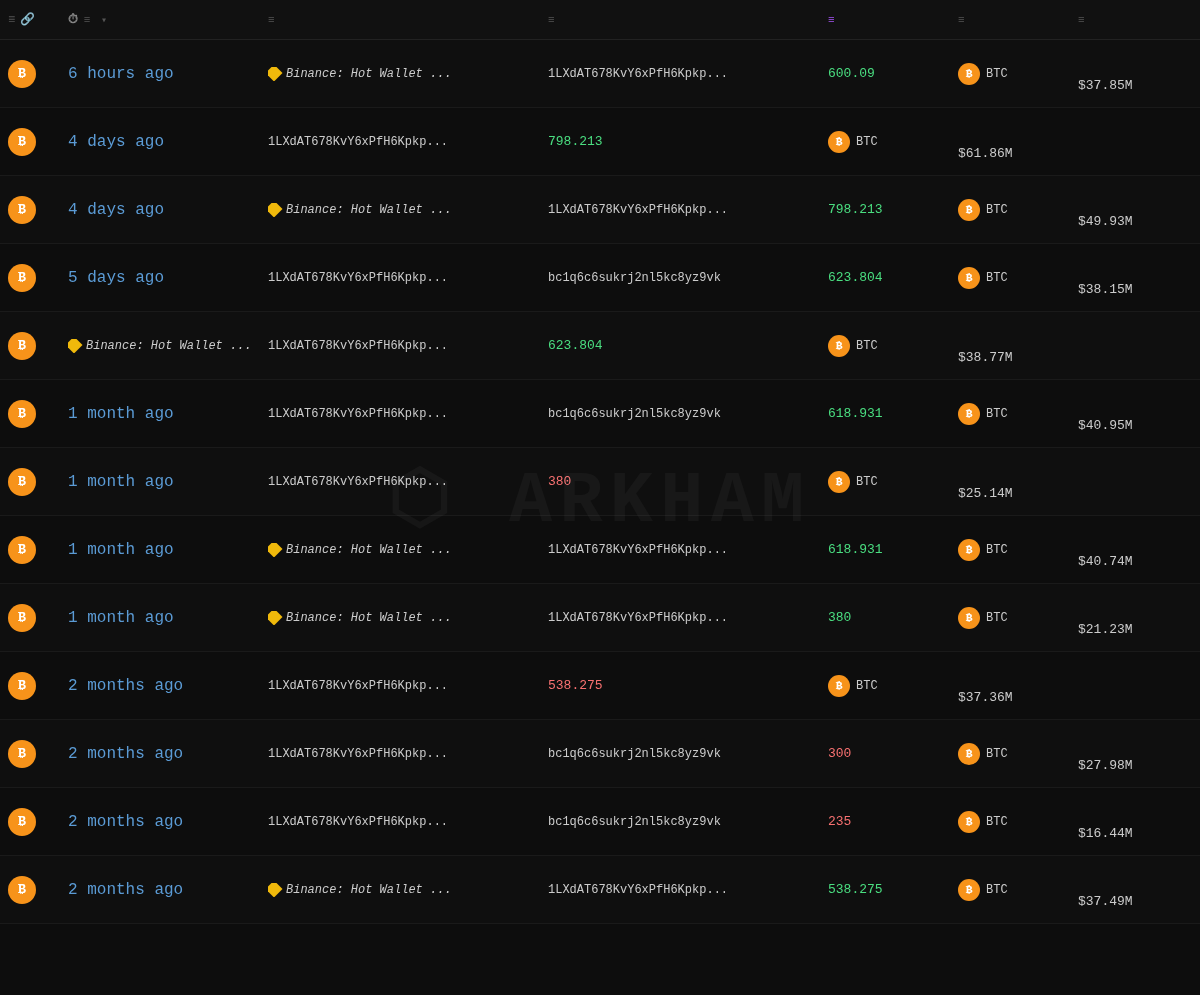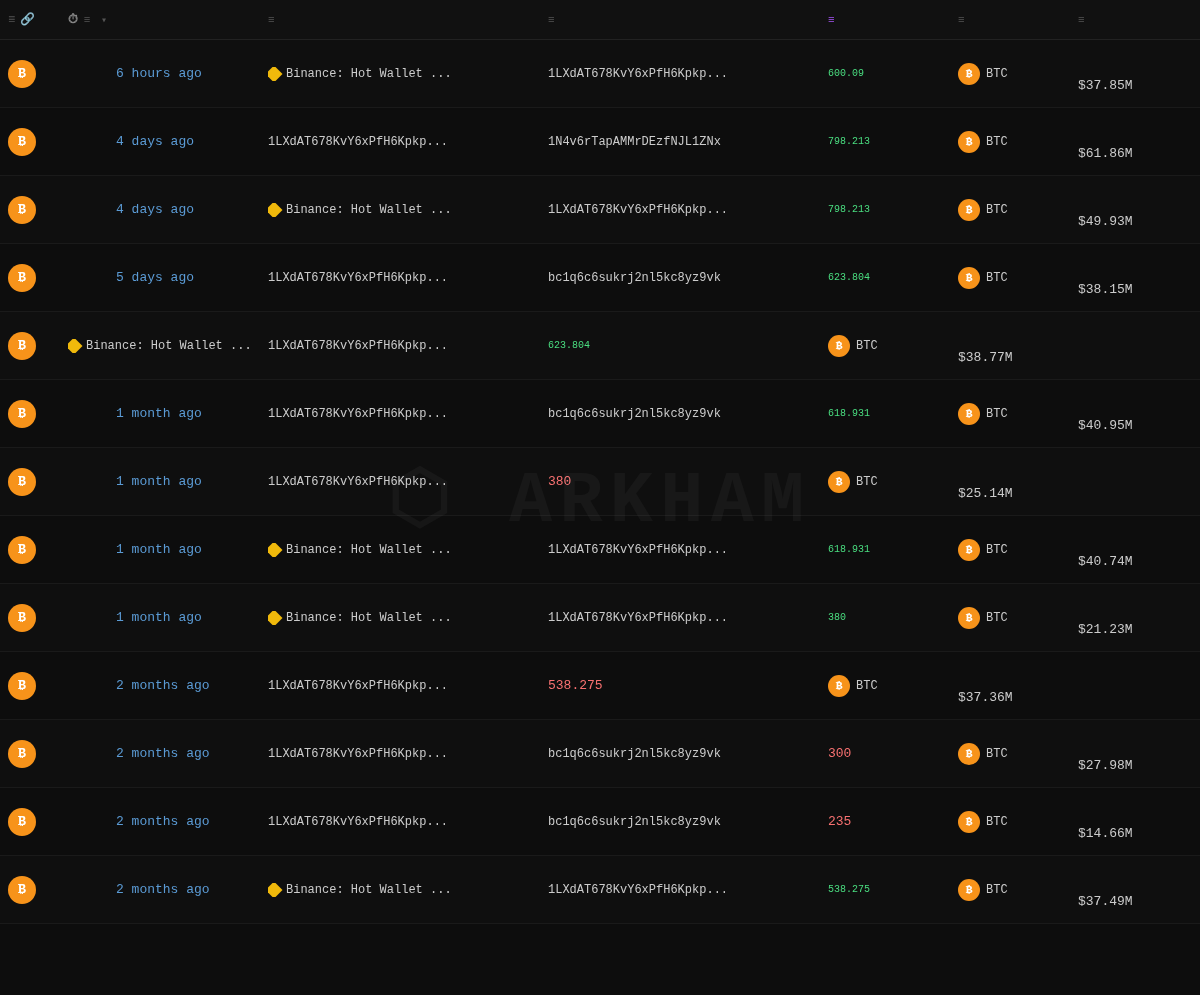--- a/index.html
+++ b/index.html
@@ -69,39 +69,38 @@
       display: flex;
       align-items: center;
       justify-content: center;
       color: white;
       font-weight: bold;
       font-size: 13px;
       flex-shrink: 0;
     }
     .time-text {
       color: #5b9bd5;
-      font-size: 13px;
+      font-size: 16px;
       white-space: nowrap;
-      margin-left: 48px;
     }
     .addr-text {
       color: #ccc;
       font-size: 12px;
       white-space: nowrap;
       overflow: hidden;
       text-overflow: ellipsis;
     }
     .binance-diamond {
       width: 12px;
       height: 12px;
       background: #f0b90b;
       transform: rotate(45deg);
       flex-shrink: 0;
     }
-    .value-green { color: #4ade80; font-size: 10px; }
+    .value-green { color: #4ade80; font-size: 13px; }
     .value-red { color: #f87171; font-size: 13px; }
     .token-cell {
       display: flex;
       align-items: center;
       gap: 6px;
     }
     .usd-text {
       color: #ccc;
       font-size: 13px;
       margin-top: 23px;
@@ -114,23 +113,24 @@
       color: rgba(255,255,255,0.04);
       font-size: 72px;
       font-weight: 700;
       letter-spacing: 0.1em;
       pointer-events: none;
       white-space: nowrap;
       z-index: 5;
     }
     .from-with-label {
       display: flex;
-      align-items: center;
+      align-items: flex-start;
       gap: 6px;
       overflow: hidden;
+      font-style: italic;
     }
   </style>
 </head>
 <body>
 
 <div class="table-container">
 
   <div class="watermark">⬡ ARKHAM</div>
 
   <div class="table-header">
@@ -198,23 +198,20 @@
         <div class="cell">
           <div class="btc-icon">₿</div>
         </div>
         <div class="cell">
           <span class="time-text">4 days ago</span>
         </div>
         <div class="cell">
           <span class="addr-text">1LXdAT678KvY6xPfH6Kpkp...</span>
         </div>
         <div class="cell">
-          <span class="addr-text">1N4v6rTapAMMrDEzfNJL1ZNx</span>
-        </div>
-        <div class="cell">
           <span class="value-green">798.213</span>
         </div>
         <div class="cell token-cell">
     <div class="btc-icon" style="width:22px;height:22px;font-size:11px;">₿</div>
     <span class="addr-text">BTC</span>
         </div>
         <div class="cell">
           <span class="usd-text">$61.86M</span>
         </div>
       </div>
@@ -451,21 +448,21 @@
           <span class="addr-text">bc1q6c6sukrj2nl5kc8yz9vk</span>
         </div>
         <div class="cell">
           <span class="value-red">235</span>
         </div>
         <div class="cell token-cell">
     <div class="btc-icon" style="width:22px;height:22px;font-size:11px;">₿</div>
     <span class="addr-text">BTC</span>
         </div>
         <div class="cell">
-          <span class="usd-text">$14.66M</span>
+          <span class="usd-text">$16.44M</span>
         </div>
       </div>
       <div class="table-row">
         <div class="cell">
           <div class="btc-icon">₿</div>
         </div>
         <div class="cell">
           <span class="time-text">2 months ago</span>
         </div>
         <div class="cell">

